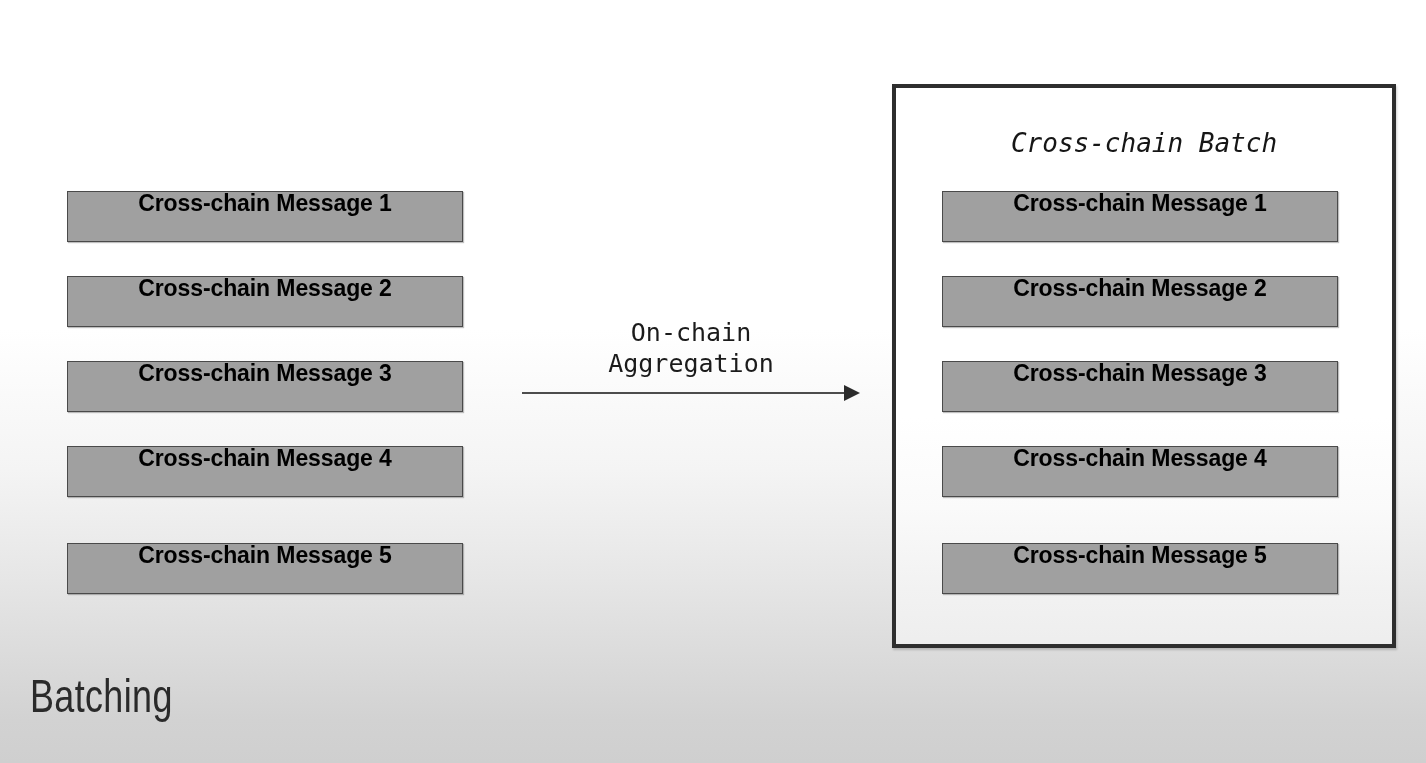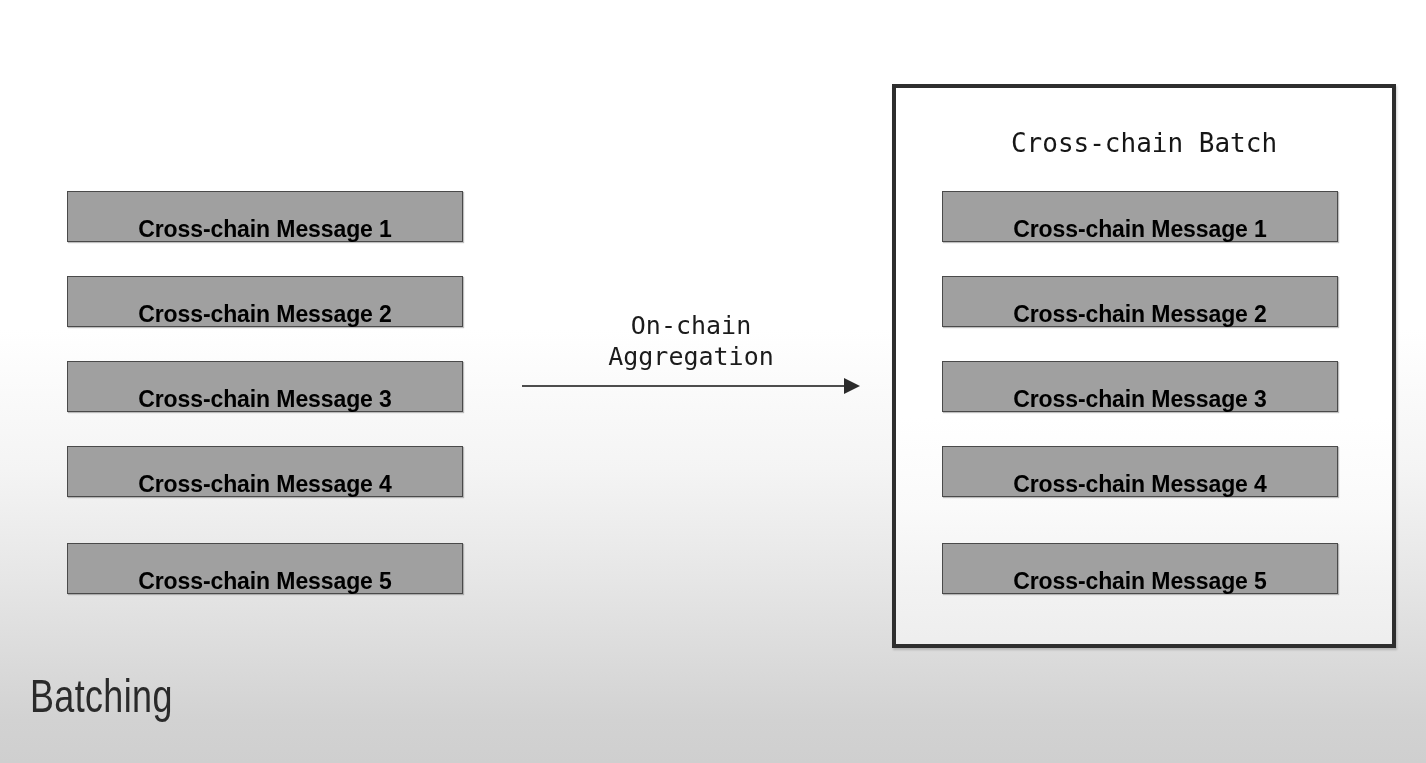--- a/index.html
+++ b/index.html
@@ -40,41 +40,41 @@
 
   .msg-box {
     position: relative;
     box-sizing: border-box;
     width: 396px;
     height: 51px;
     margin-bottom: 34px;
     background: #a0a0a0;
     border: 1px solid #4a4a4a;
     display: flex;
-    align-items: flex-end;
+    align-items: flex-start;
     justify-content: center;
     box-shadow: 1px 1px 1px rgba(0,0,0,0.25);
   }
   .msg-box:last-child { margin-bottom: 0; margin-top: 46px; }
 
   .msg-label {
     font-family: "Liberation Sans", sans-serif;
     font-weight: bold;
     font-size: 23px;
     color: #000000;
     line-height: 1;
     white-space: nowrap;
     letter-spacing: -0.1px;
   }
 
   
   #arrow-group {
     position: absolute;
     left: 522px;
-    top: 310px;
+    top: 317px;
     width: 338px;
   }
 
   #arrow-caption {
     font-family: "DejaVu Sans Mono", "Liberation Mono", monospace;
     font-size: 25px;
     line-height: 31px;
     color: #1b1b1b;
     text-align: center;
     width: 338px;
@@ -122,20 +122,21 @@
   #batch-title {
     position: absolute;
     left: 0;
     top: 42px;
     width: 496px;
     text-align: center;
     font-family: "DejaVu Sans Mono", "Liberation Mono", monospace;
     font-size: 26px;
     line-height: 1;
     color: #161616;
+    font-style: italic;
   }
 
   #batch-column {
     position: absolute;
     left: 46px;
     top: 103px;
     width: 396px;
   }
 
   

